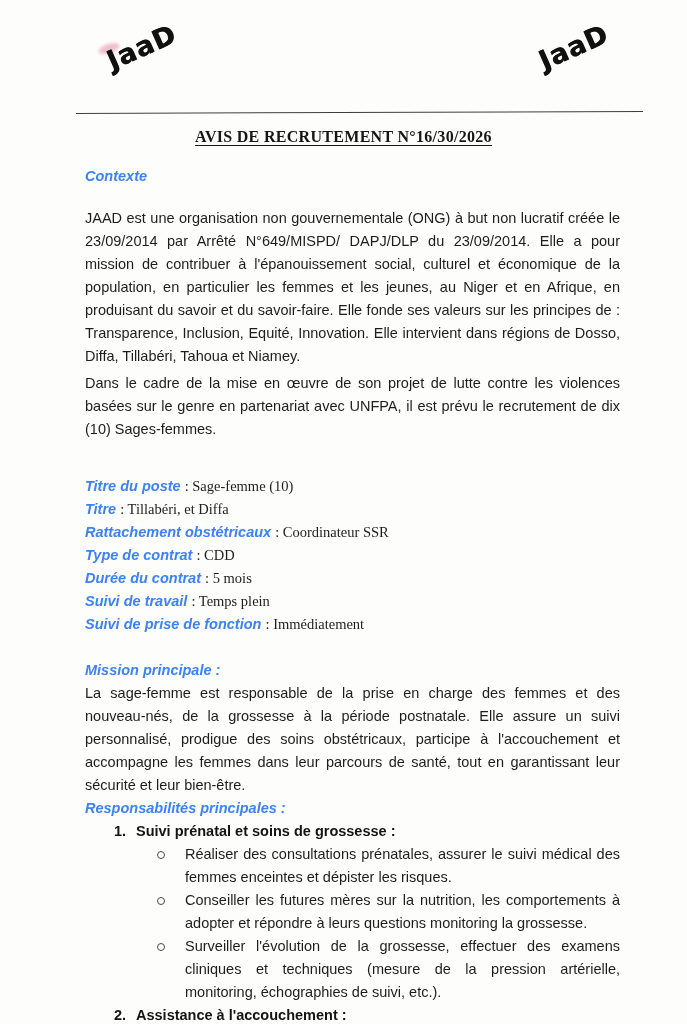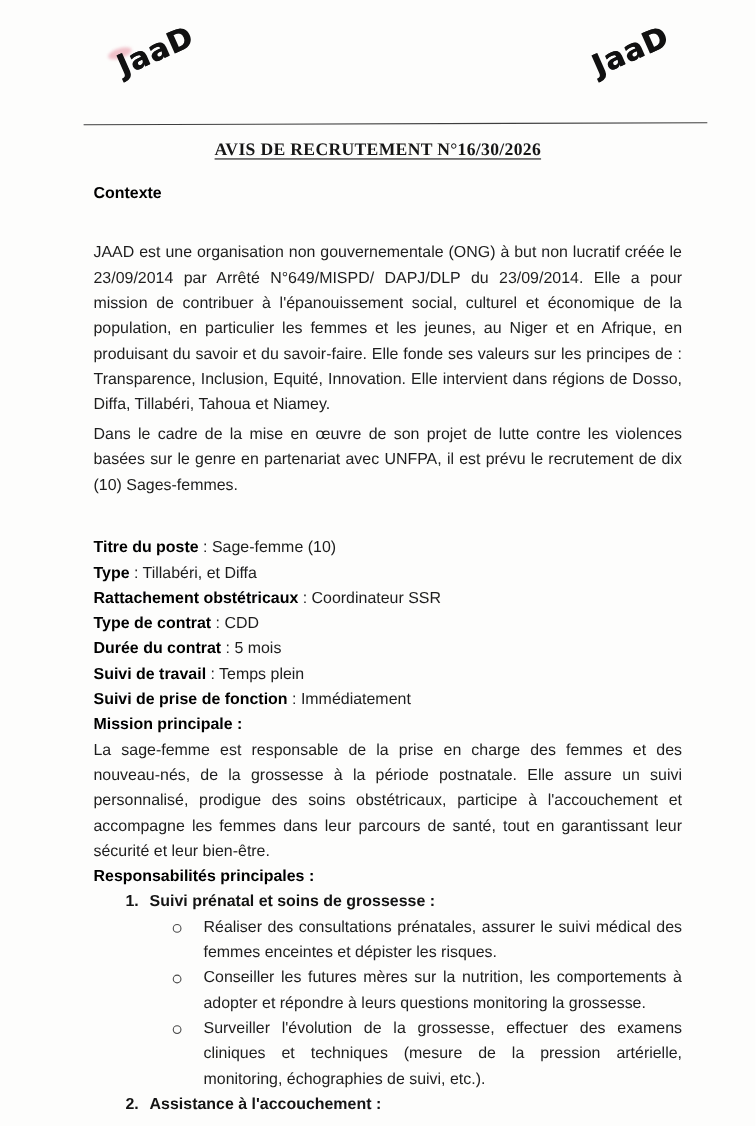--- a/index.html
+++ b/index.html
@@ -55,29 +55,29 @@
     letter-spacing: 0.3px;
     text-decoration: underline;
     text-underline-offset: 3px;
   }
   
   .content {
     padding: 0 67px 0 85px;
     font-size: 14.5px;
     line-height: 23px;
   }
-  .h-bold { font-weight: bold; color: #000000; }
+  .h-bold { font-weight: bold; color: #3b82f6; font-style: italic; }
   .contexte { margin-top: 19px; }
   .para { text-align: justify; margin: 0; }
-  .para-1 { margin-top: 31px; }
+  .para-1 { margin-top: 19px; }
   .para-2 { margin-top: 4px; }
   .details { margin-top: 34px; }
   .detail-row { white-space: nowrap; }
-  .detail-row .val { font-weight: normal; }
-  .mission-head { }
+  .detail-row .val { font-weight: normal; font-family: Liberation Serif, serif; }
+  .mission-head { margin-top: 23px; }
   .resp-head { margin-top: 0; }
   
   .resp-item-head {
     display: flex;
     padding-left: 29px;
     font-weight: bold;
     color: #141414;
   }
   .resp-item-head .num { width: 22px; flex: none; }
   .bullet-row {
@@ -116,21 +116,21 @@
     <p class="para para-1">JAAD est une organisation non gouvernementale (ONG) à but non lucratif créée le 23/09/2014 par Arrêté N°649/MISPD/ DAPJ/DLP du 23/09/2014. Elle a pour mission de contribuer à l'épanouissement social, culturel et économique de la population, en particulier les femmes et les jeunes, au Niger et en Afrique, en produisant du savoir et du savoir-faire. Elle fonde ses valeurs sur les principes de : Transparence, Inclusion, Equité, Innovation. Elle intervient dans régions de Dosso, Diffa, Tillabéri, Tahoua et Niamey.</p>
 
     <p class="para para-2">Dans le cadre de la mise en œuvre de son projet de lutte contre les violences basées sur le genre en partenariat avec UNFPA, il est prévu le recrutement de dix (10) Sages-femmes.</p>
 
     <div class="details">
       <div class="detail-row">
         <span class="h-bold">Titre du poste</span>
         <span class="val">: Sage-femme (10)</span>
       </div>
       <div class="detail-row">
-        <span class="h-bold">Type</span>
+        <span class="h-bold">Titre</span>
         <span class="val">: Tillabéri,  et Diffa</span>
       </div>
       <div class="detail-row">
         <span class="h-bold">Rattachement obstétricaux</span>
         <span class="val">: Coordinateur SSR</span>
       </div>
       <div class="detail-row">
         <span class="h-bold">Type de contrat</span>
         <span class="val">: CDD</span>
       </div>

